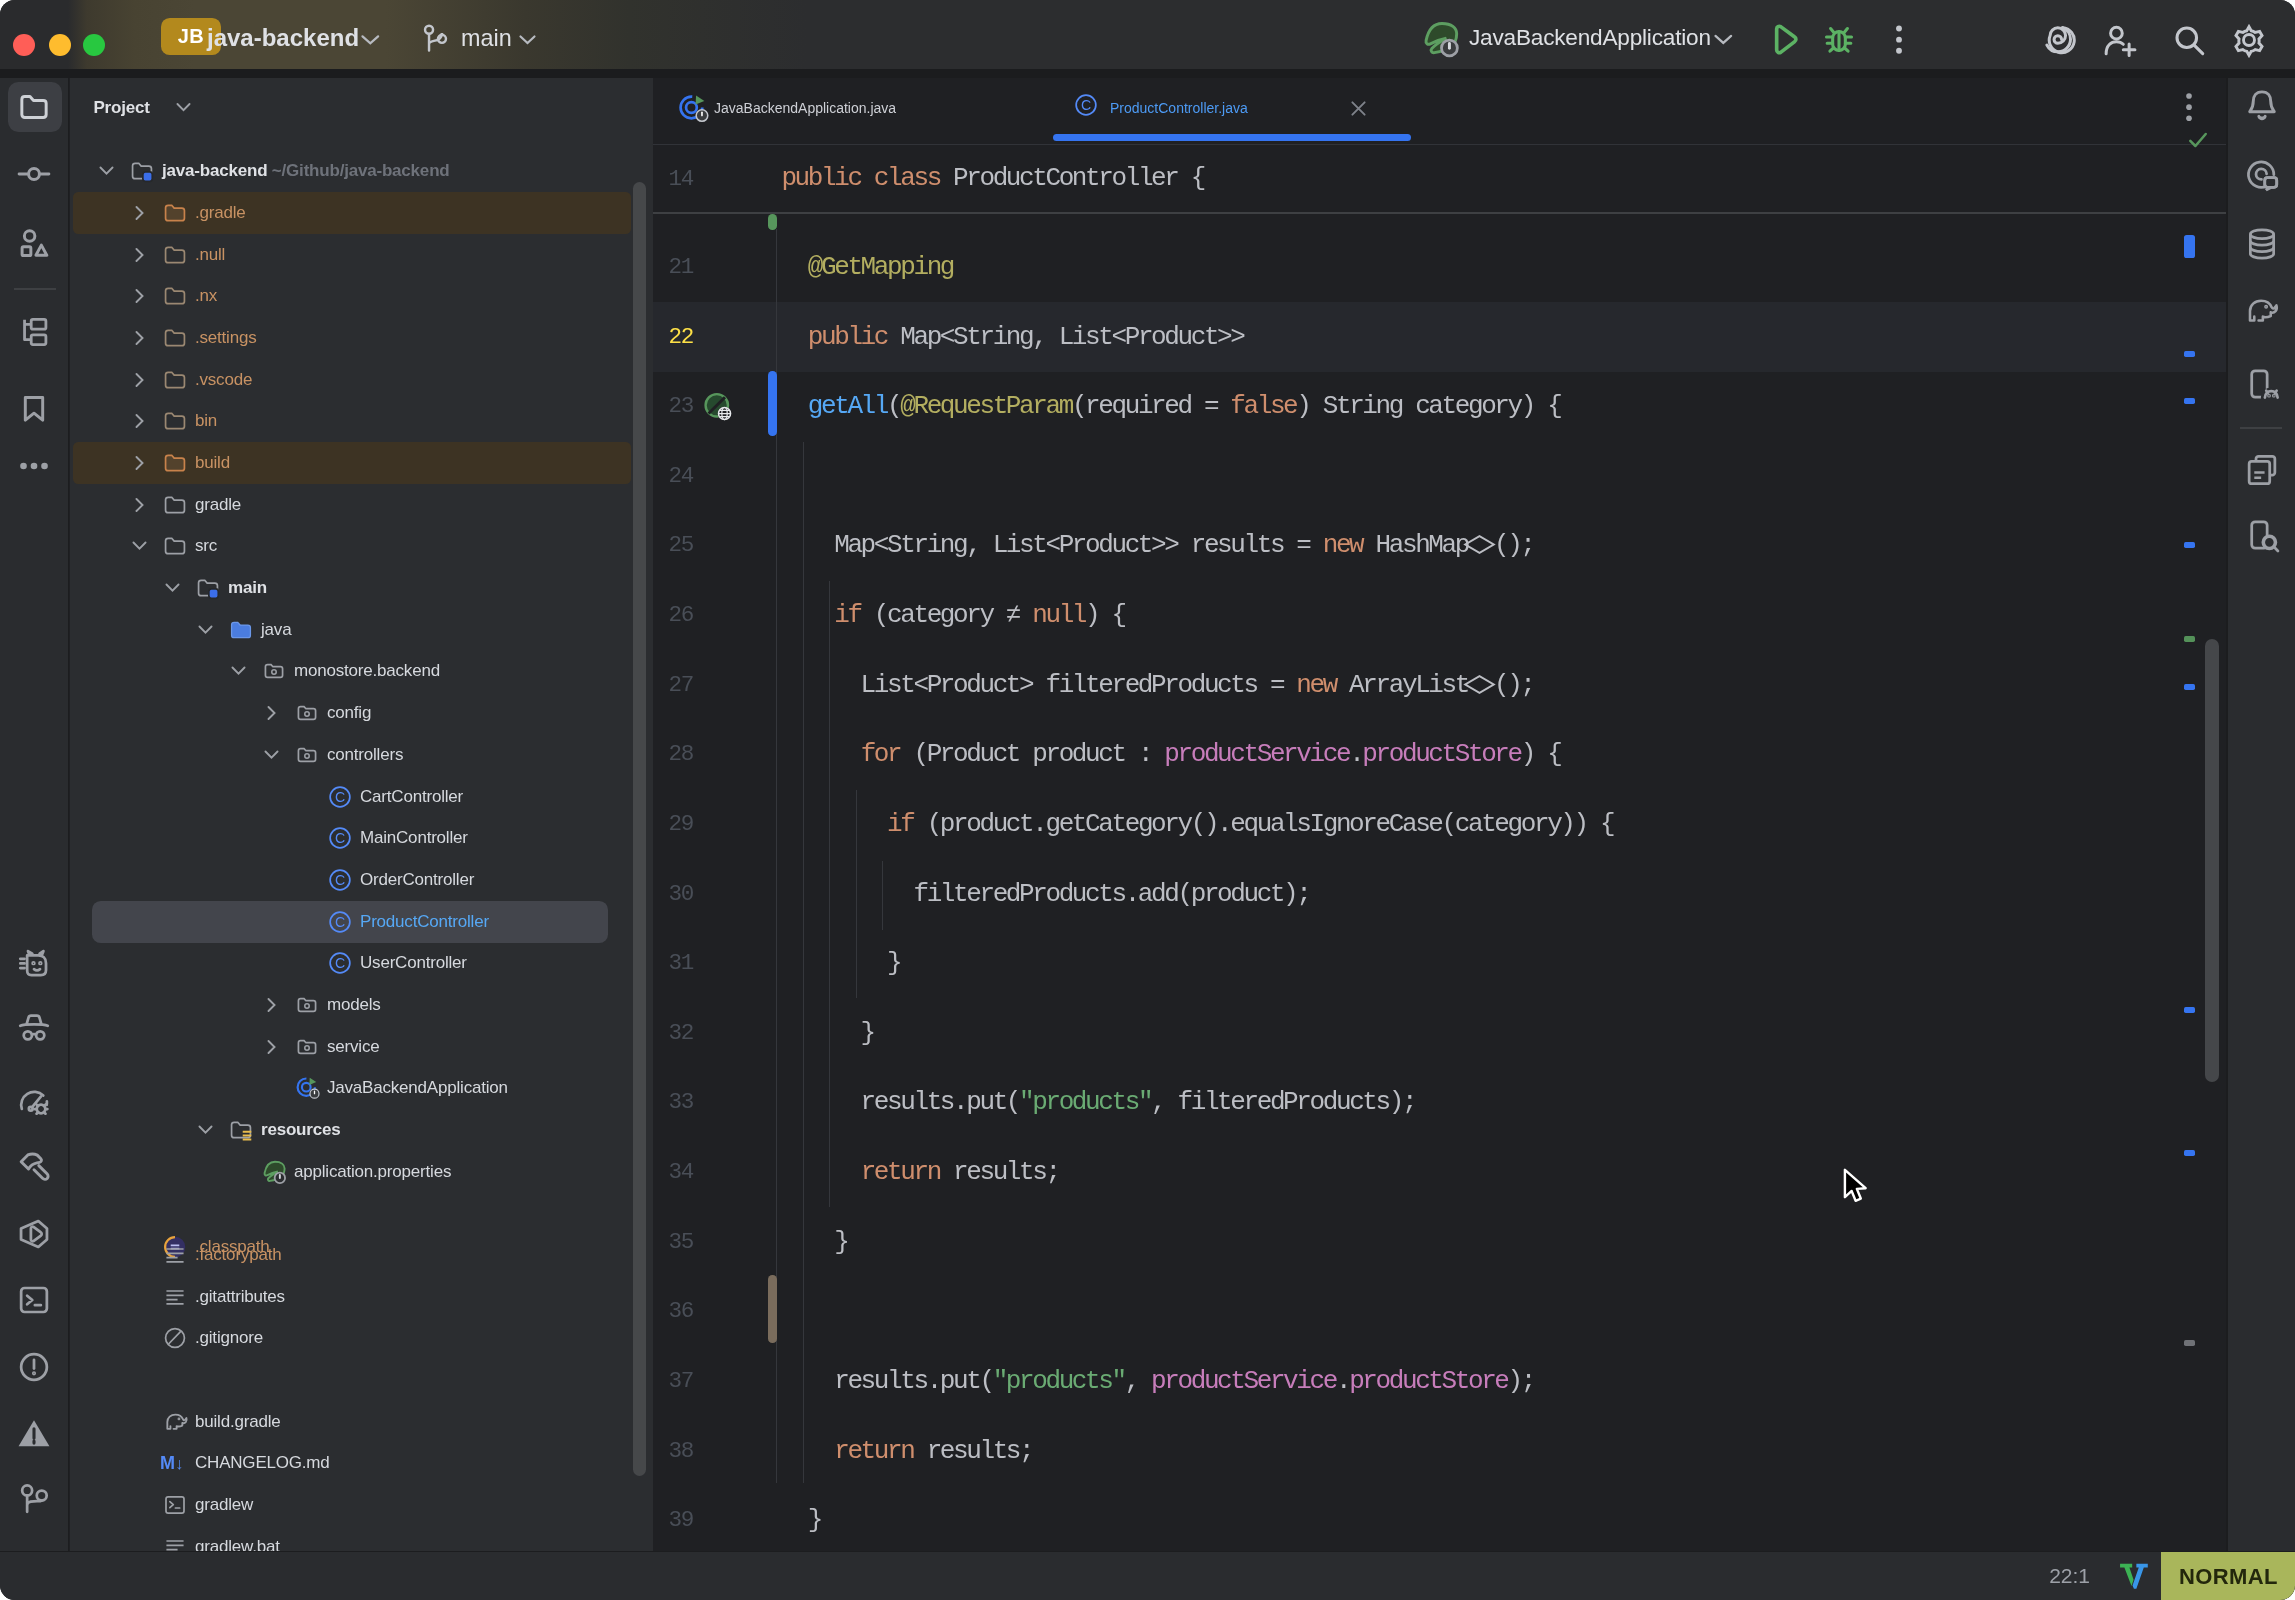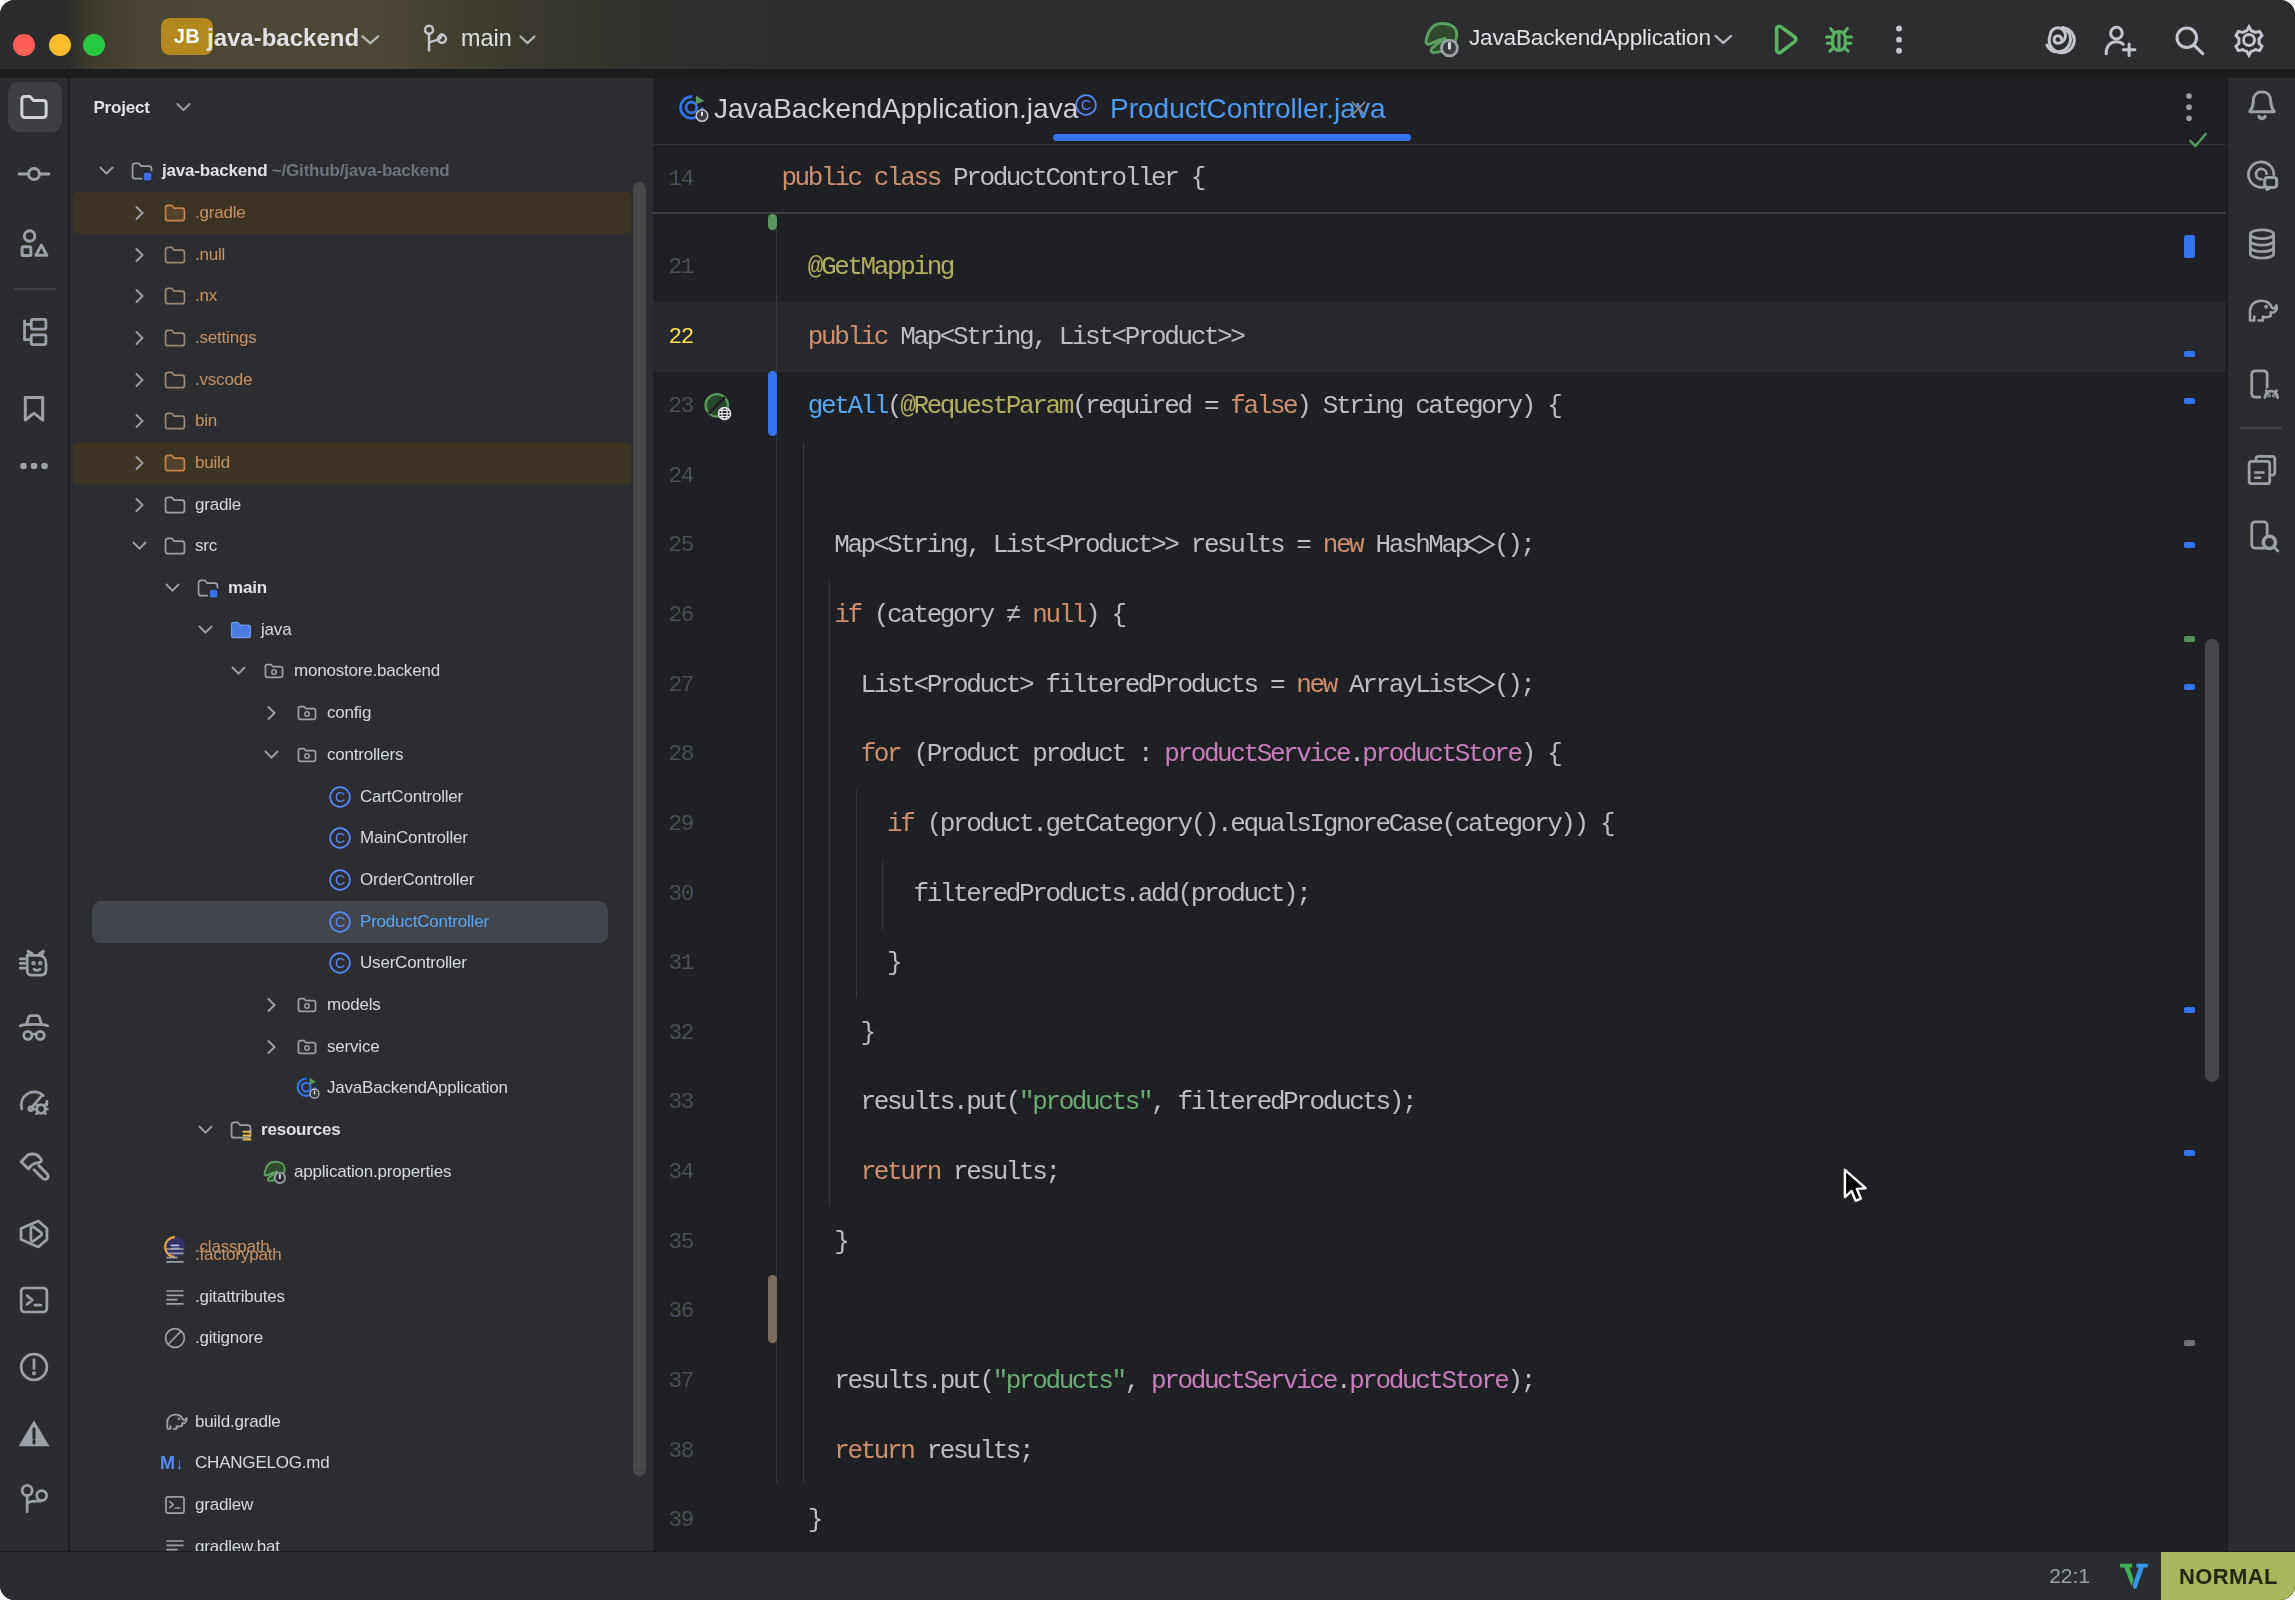--- a/index.html
+++ b/index.html
@@ -3,37 +3,37 @@
 <style>
 *{margin:0;padding:0;box-sizing:border-box}
 html,body{width:2295px;height:1601px;background:#fff;overflow:hidden}
 body{font-family:"Liberation Sans",sans-serif;-webkit-font-smoothing:antialiased}
 #win{position:absolute;inset:0;border-radius:14.8px;overflow:hidden;background:#1f2023}
 .abs{position:absolute}
 
 #title{position:absolute;left:0;top:0;right:0;height:78px;
  background:linear-gradient(90deg,#2a2b2d 0px,#2a2b2d 68px,#3e3a2e 87px,#484332 135px,#4b4635 195px,#4b4635 386px,#3a382e 525px,#31322d 629px,#2c2d2f 807px,#2c2d2f 100%);}
 .tl{position:absolute;top:34px;width:22px;height:22px;border-radius:50%}
-#jb{position:absolute;left:161px;top:18px;width:52px;height:37px;border-radius:8.7px;background:#b3891d;color:#fff;font-weight:700;font-size:20px;text-align:center;line-height:37px;letter-spacing:0.4px}
+#jb{position:absolute;left:161px;top:18px;width:60px;height:37px;border-radius:8.7px;background:#b3891d;color:#fff;font-weight:700;font-size:20px;text-align:center;line-height:37px;letter-spacing:0.4px}
 .ttxt{position:absolute;top:0;height:78px;line-height:76px;color:#dfe1e5;font-size:23.4px}
 
 #lstrip{position:absolute;left:0;top:78px;width:69px;bottom:49px;background:#2a2c2f;border-right:0.9px solid #1c1d1f}
 #rstrip{position:absolute;right:0;top:78px;width:68px;bottom:49px;background:#2a2c2f;border-left:0.9px solid #1c1d1f}
 .sic{position:absolute;left:50%;transform:translate(-50%,-50%)}
 
 #tree{position:absolute;left:70px;top:78px;width:583px;bottom:49px;background:#2b2d30;overflow:hidden}
 .row{position:absolute;left:0;width:100%;height:42px}
 .rlab{position:absolute;top:0;height:42px;line-height:42px;font-size:17px;color:#d6d9de;white-space:pre;letter-spacing:-0.2px}
 .orange{color:#c89263}
 .chev{position:absolute;top:50%;transform:translate(0,-50%)}
 .ticon{position:absolute;top:50%;transform:translate(0,-50%)}
 
 #edit{position:absolute;left:653px;top:78px;right:68px;bottom:49px;background:#1f2023;border-right:0.9px solid #1c1d1f}
 #tabs{position:absolute;left:0;top:0;right:0;height:67px;border-bottom:0.9px solid #313338}
-.tabt{position:absolute;top:0;height:61px;line-height:61px;font-size:28px}
+.tabt{position:absolute;top:0;height:61px;line-height:61px;font-size:14px}
 #code{position:absolute;left:0;top:68px;right:0;bottom:0;overflow:hidden}
 .cl{position:absolute;left:102px;height:70px;line-height:70px;white-space:pre;
  font-family:"Liberation Mono",monospace;font-size:26px;letter-spacing:-2.4px;color:#bcbec4}
 .ln{position:absolute;left:0;width:40px;text-align:right;height:70px;line-height:70px;
  font-family:"Liberation Mono",monospace;font-size:22.6px;letter-spacing:-1.3px;color:#494e57}
 .k{color:#cf8e6d}.an{color:#b3ae60}.mt{color:#56a8f5}.fd{color:#c77dbb}.st{color:#6aab73}
 .guide{position:absolute;width:1.3px;background:#35373c}
 .dia{display:inline-block;width:26px;height:70px;vertical-align:top;position:relative}
 .dia::before{content:"";position:absolute;left:3.5px;top:26px;width:13px;height:13px;border:2.3px solid #bcbec4;transform:scale(1.35,0.8) rotate(45deg)}
 .mark{position:absolute;left:1531px;width:11.3px;height:6px;border-radius:1.7px;background:#3574f0}

